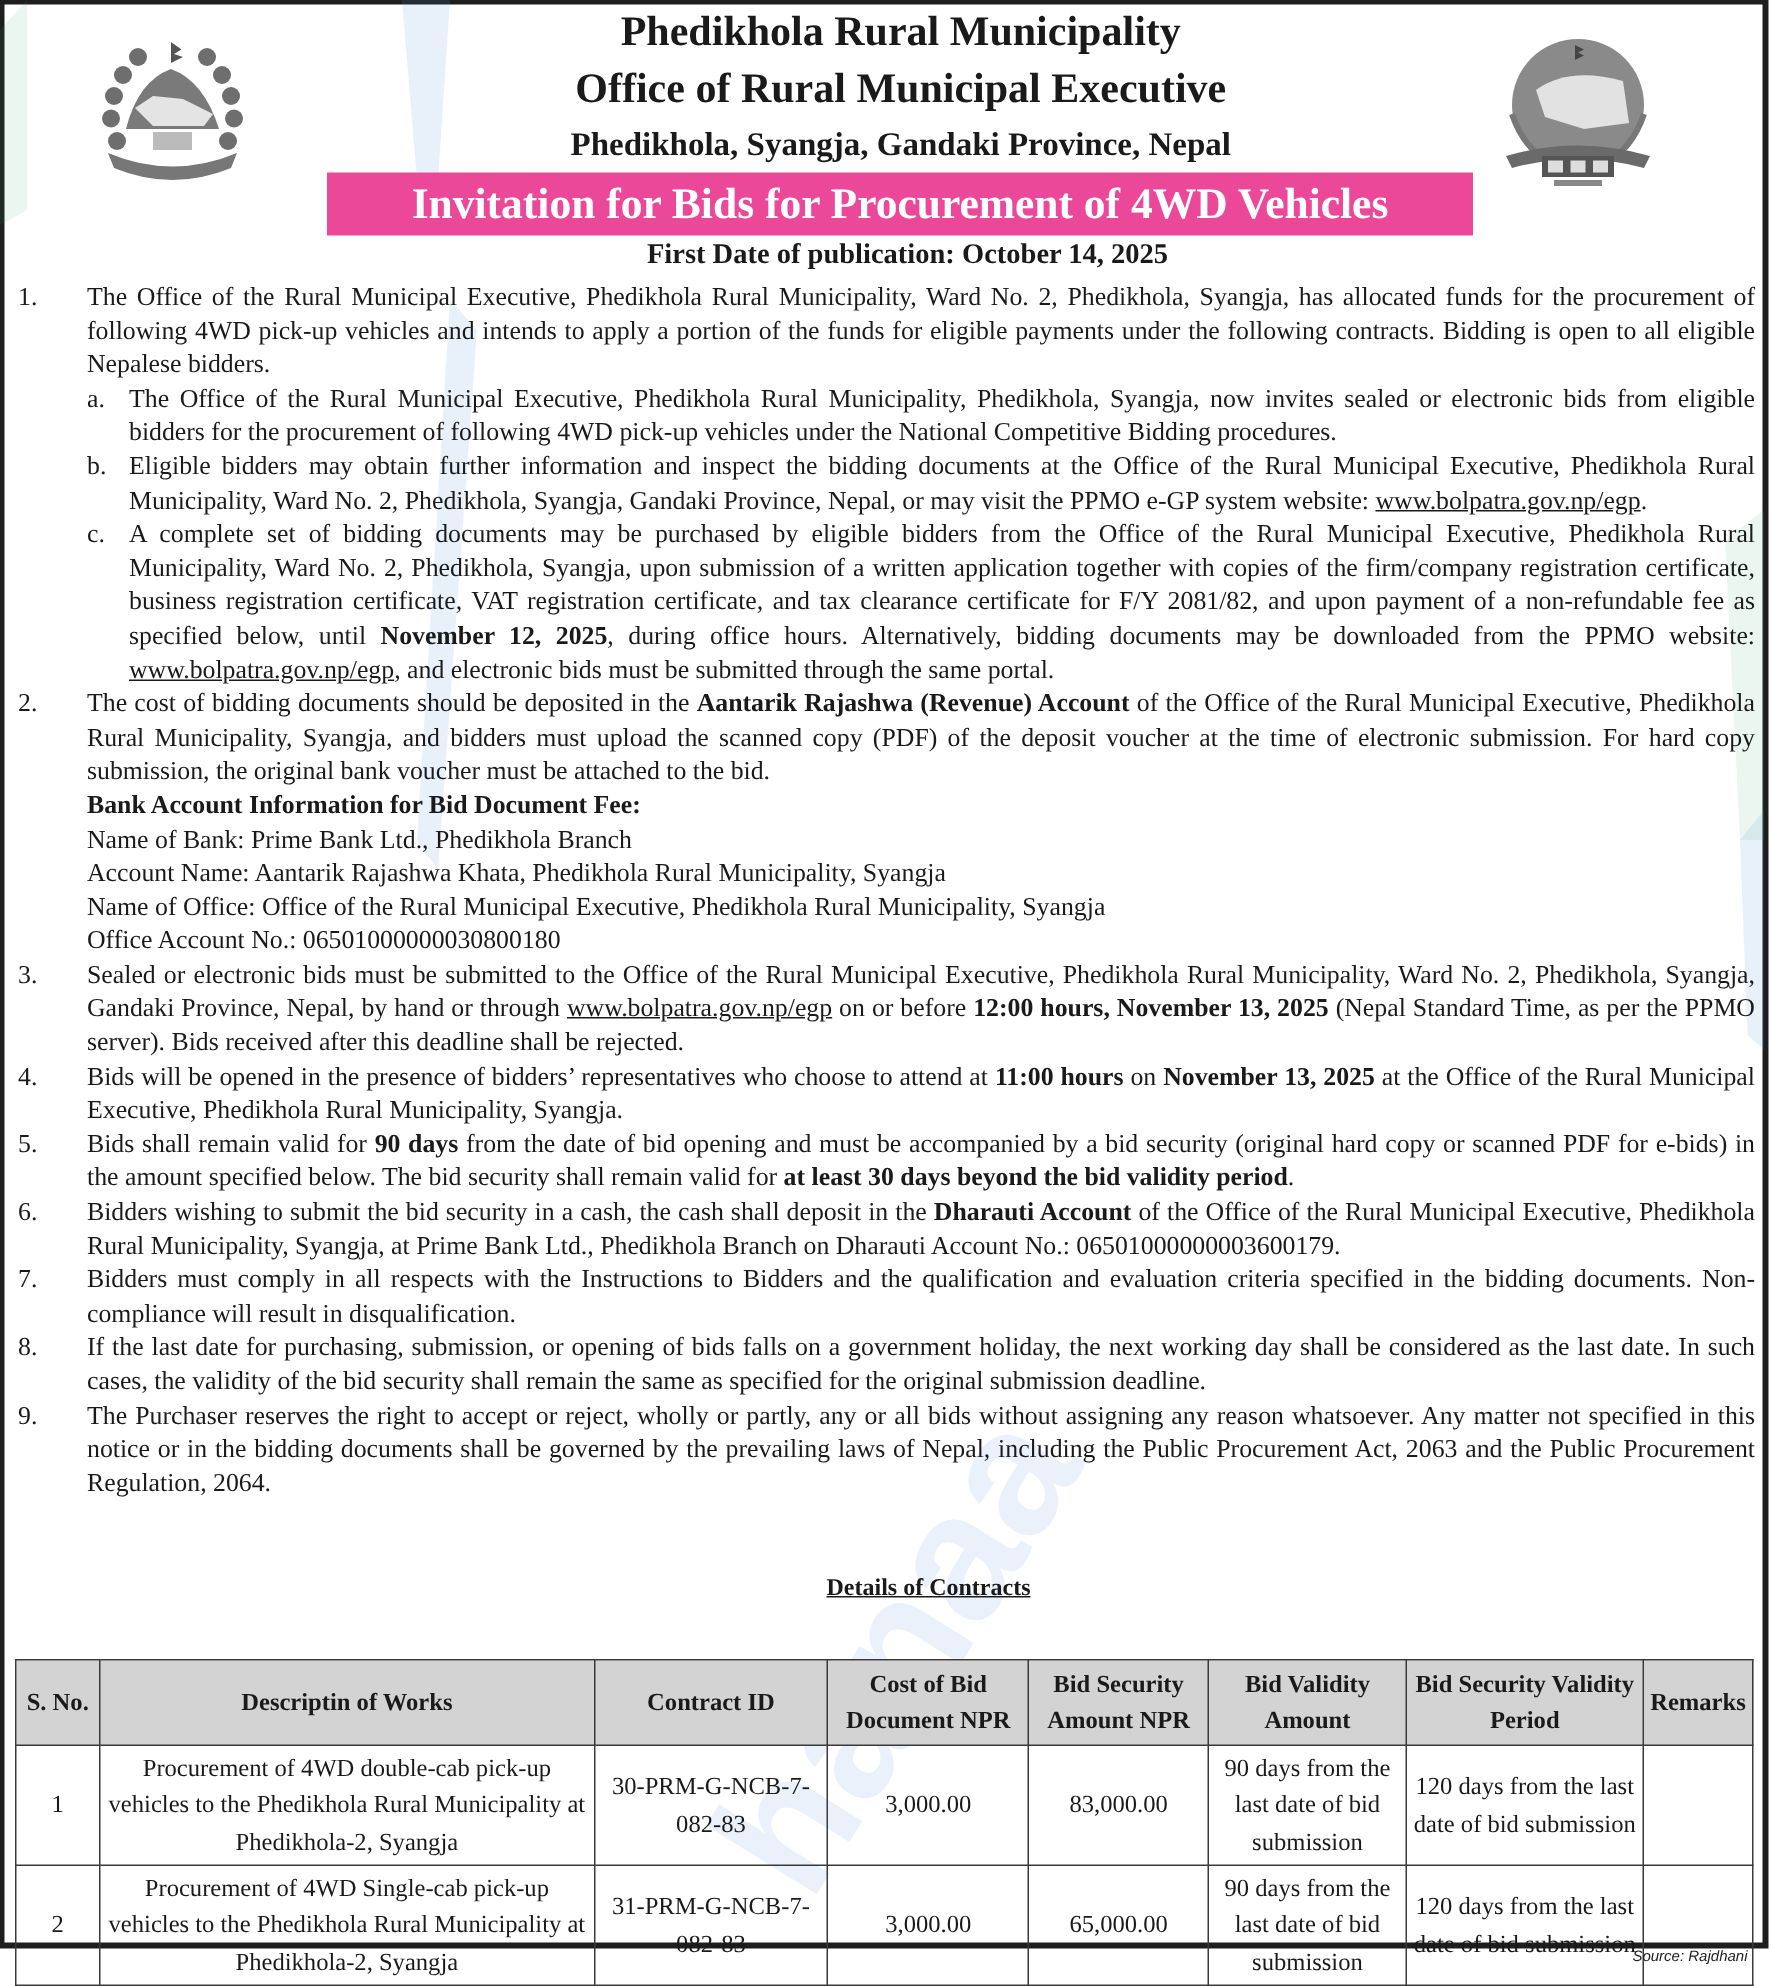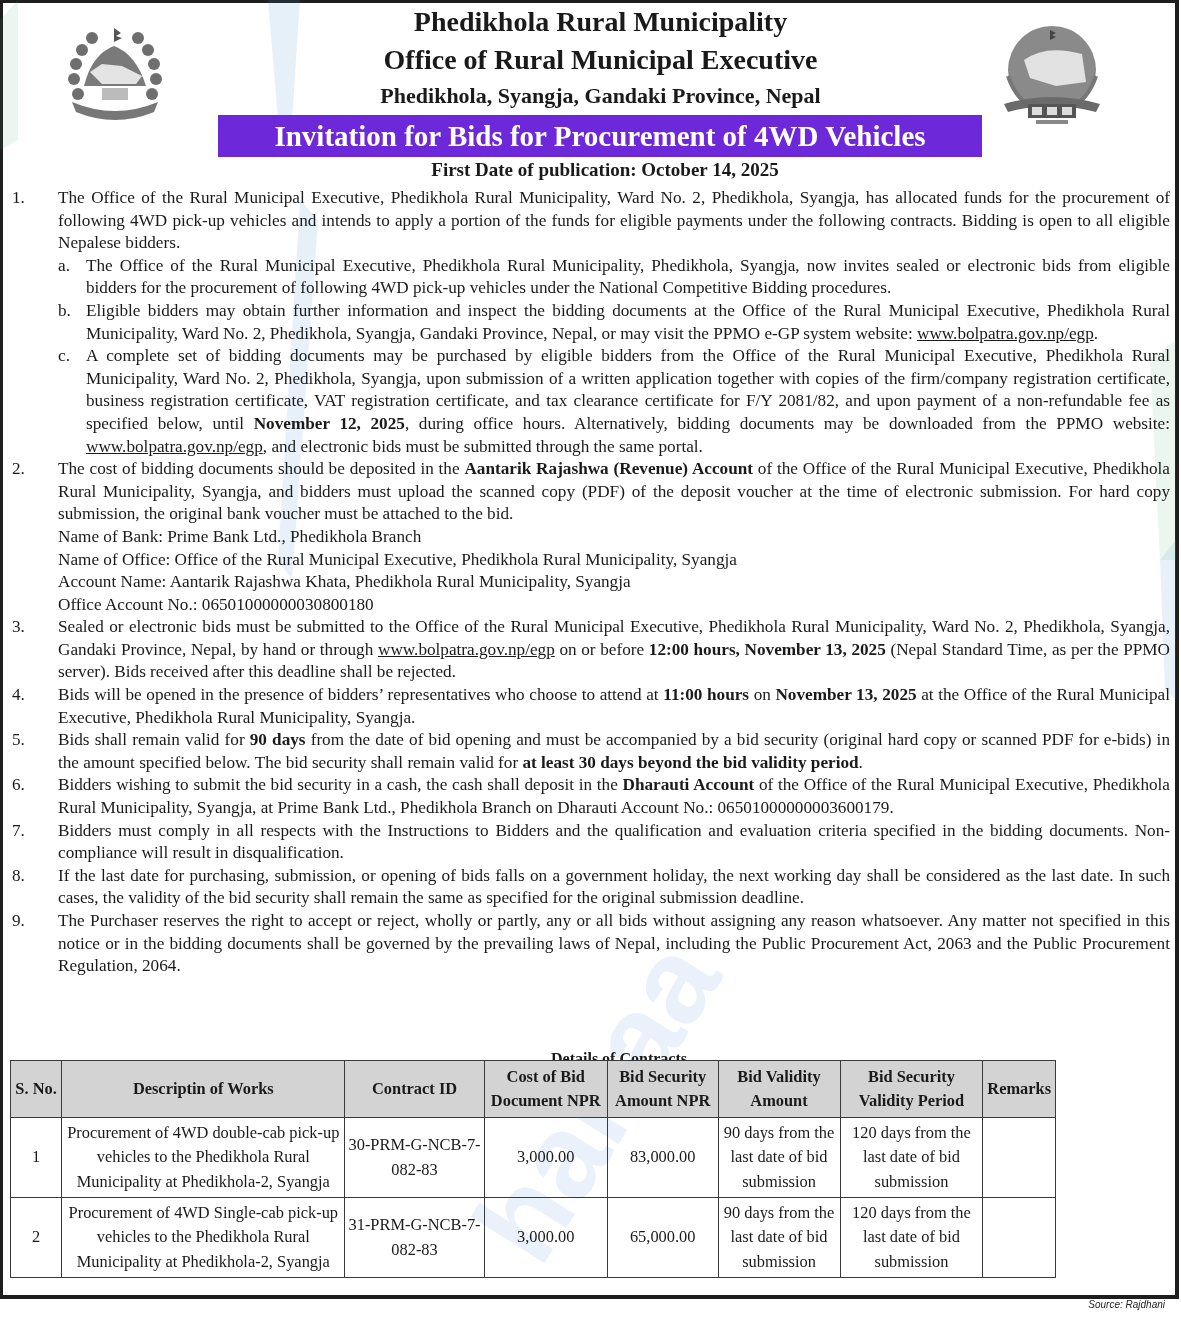--- a/index.html
+++ b/index.html
@@ -8,35 +8,35 @@
   .frame { position: absolute; left: 0; top: 0; width: 1172px; height: 1292px;
            border: 3px solid #1e1e1e; border-right-width: 4px; border-bottom-width: 4px; background: #fff; }
   .emblem { position: absolute; }
   .emblem-left { left: 62px; top: 24px; width: 106px; height: 104px; }
   .emblem-right { left: 996px; top: 20px; width: 112px; height: 112px; }
   .hdr { position: absolute; left: 0; width: 1181px; text-align: center; font-weight: bold; color: #1a1a1a; }
   .hdr1 { top: 6px; font-size: 28px; left: 10px; }
   .hdr2 { top: 44px; font-size: 28px; left: 10px; }
   .hdr3 { top: 83px; font-size: 22px; left: 10px; }
   .title-bar { position: absolute; left: 218px; top: 115px; width: 764px; height: 42px;
-               background: #6d28d9; color: #ffffff; font-weight: bold; font-size: 29px;
+               background: #ec4899; color: #ffffff; font-weight: bold; font-size: 29px;
                text-align: center; line-height: 42px; }
   .pubdate { position: absolute; top: 159px; left: 0; width: 1210px; text-align: center;
              font-weight: bold; font-size: 19px; }
   .body { position: absolute; left: 12px; top: 187px; width: 1158px; font-size: 17.2px; line-height: 22.6px; }
   .item { position: relative; padding-left: 46px; text-align: justify; }
   .item .num { position: absolute; left: 0; top: 0; }
   .sub { position: relative; padding-left: 74px; text-align: justify; }
   .sub .letter { position: absolute; left: 46px; top: 0; }
   .block { padding-left: 46px; }
   .u { text-decoration: underline; }
   b { font-weight: bold; margin-top: 28px; }
   .tbl-caption { position: absolute; top: 1050px; left: 0; width: 1238px; text-align: center;
                  font-weight: bold; font-size: 16px; text-decoration: underline; }
-  table.contracts { position: absolute; left: 10px; top: 1060px; width: 1046px; border-collapse: collapse;
+  table.contracts { position: absolute; left: 10px; top: 1106px; width: 1159px; border-collapse: collapse;
                     font-size: 16.4px; line-height: 24.5px; }
   table.contracts th, table.contracts td { border: 1.5px solid #3a3a3a; text-align: center; vertical-align: middle; padding: 0 3px; }
   table.contracts th { background: #d3d3d3; font-weight: bold; height: 56px; line-height: 24px; }
   table.contracts td { height: 79px; }
   .source { position: absolute; right: 16px; top: 1299px; font-family: "Liberation Sans", "DejaVu Sans", sans-serif;
             font-style: italic; font-size: 10px; color: #222; }
   .wm { position: absolute; pointer-events: none; }
 </style>
 </head>
 <body>
@@ -113,23 +113,24 @@
   <div class="sub">
     <span class="letter">c.</span>
     <span>A complete set of bidding documents may be purchased by eligible bidders from the Office of the Rural Municipal Executive, Phedikhola Rural Municipality, Ward No. 2, Phedikhola, Syangja, upon submission of a written application together with copies of the firm/company registration certificate, business registration certificate, VAT registration certificate, and tax clearance certificate for F/Y 2081/82, and upon payment of a non-refundable fee as specified below, until </span><b>November 12, 2025</b><span>, during office hours. Alternatively, bidding documents may be downloaded from the PPMO website: </span><span class="u">www.bolpatra.gov.np/egp</span><span>, and electronic bids must be submitted through the same portal.</span>
   </div>
 
   <div class="item">
     <span class="num">2.</span>
     <span>The cost of bidding documents should be deposited in the </span><b>Aantarik Rajashwa (Revenue) Account</b><span> of the Office of the Rural Municipal Executive, Phedikhola Rural Municipality, Syangja, and bidders must upload the scanned copy (PDF) of the deposit voucher at the time of electronic submission. For hard copy submission, the original bank voucher must be attached to the bid.</span>
   </div>
   <div class="block">
+    <div><b>Bank Account Information for Bid Document Fee:</b></div>
     <div>Name of Bank: Prime Bank Ltd., Phedikhola Branch</div>
+    <div>Account Name: Aantarik Rajashwa Khata, Phedikhola Rural Municipality, Syangja</div>
     <div>Name of Office: Office of the Rural Municipal Executive, Phedikhola Rural Municipality, Syangja</div>
-    <div>Account Name: Aantarik Rajashwa Khata, Phedikhola Rural Municipality, Syangja</div>
     <div>Office Account No.: 06501000000030800180</div>
   </div>
 
   <div class="item">
     <span class="num">3.</span>
     <span>Sealed or electronic bids must be submitted to the Office of the Rural Municipal Executive, Phedikhola Rural Municipality, Ward No. 2, Phedikhola, Syangja, Gandaki Province, Nepal, by hand or through </span><span class="u">www.bolpatra.gov.np/egp</span><span> on or before </span><b>12:00 hours, November 13, 2025</b><span> (Nepal Standard Time, as per the PPMO server). Bids received after this deadline shall be rejected.</span>
   </div>
 
   <div class="item">
     <span class="num">4.</span>

